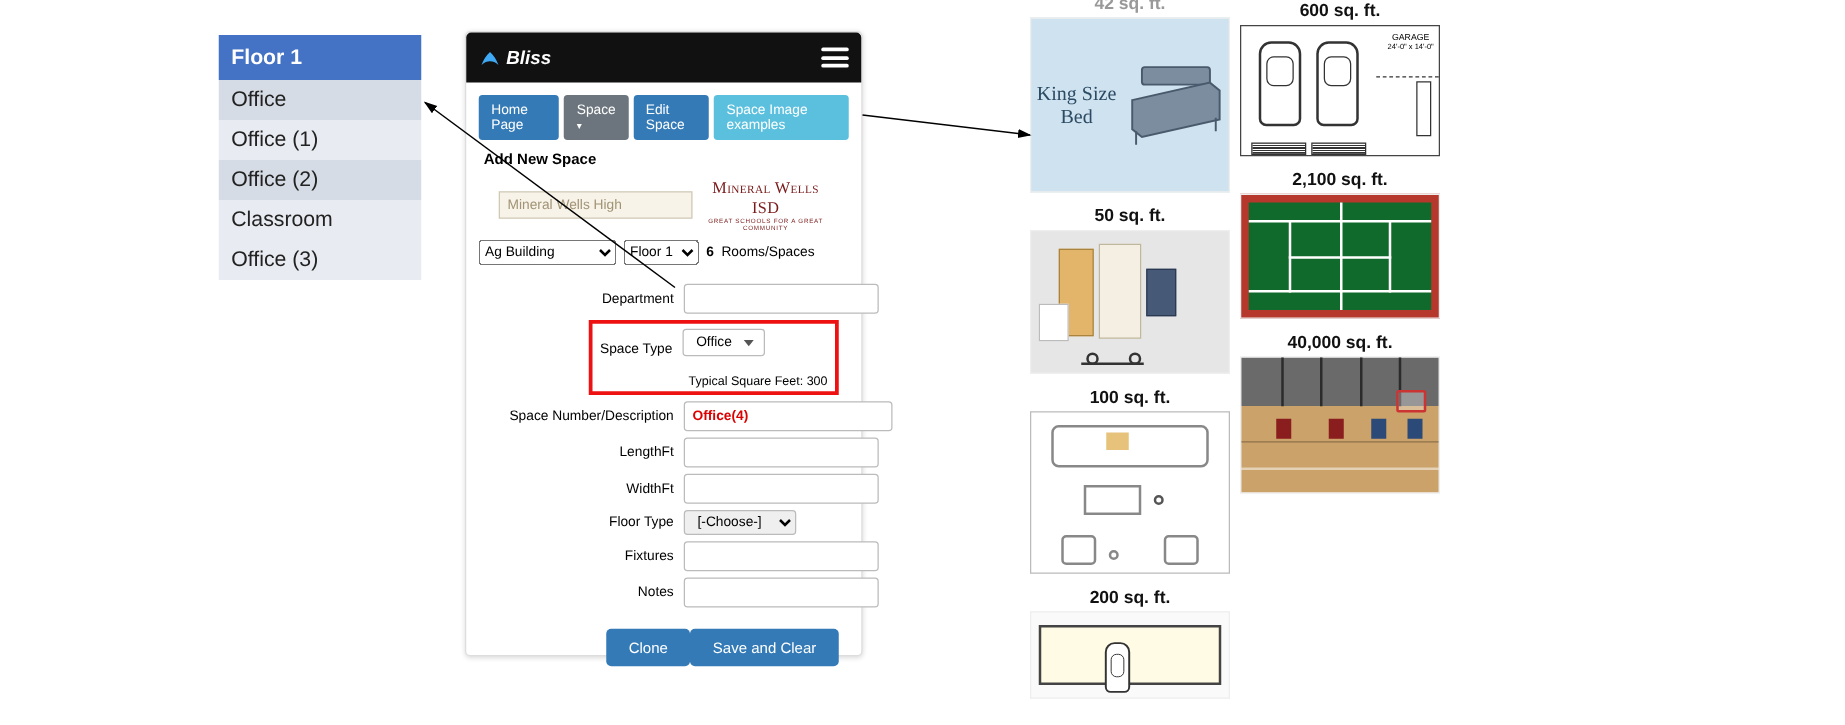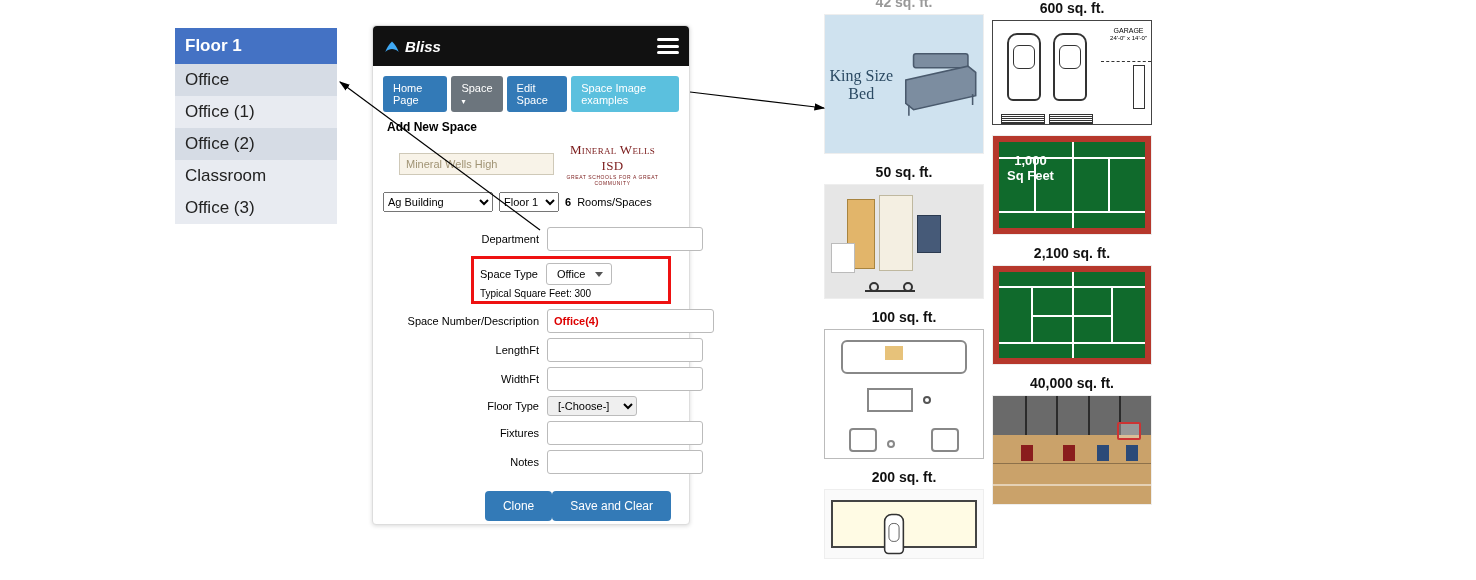--- a/index.html
+++ b/index.html
@@ -35,24 +35,24 @@
   .district-sub  { font-size:5px; color:#7a1a1a; letter-spacing:.6px; }
 
   .select-row { display:flex; align-items:center; gap:6px; padding:2px 10px 6px 10px; font-size:11px; }
   .mini-select { font-size:11px; height:20px; }
 
   .form { padding:4px 18px 10px 18px; }
   .form-row { display:flex; align-items:center; gap:6px; margin:5px 0; }
   .form-label { flex:0 0 150px; text-align:right; font-size:11px; padding-right:2px; }
   .form-input { flex:1; height:24px; border:1px solid #bbb; border-radius:3px; font-size:11px; padding:2px 6px; }
   .highlight-box { border:3px solid #e11; padding:4px 6px 2px 6px; margin-left:80px; width:200px; }
-  .sp-row { display:flex; align-items:center; gap:8px; font-size:11px; }
+  .sp-row { display:flex; align-items:flex-end; gap:8px; font-size:11px; }
   .sp-select { border:1px solid #bbb; border-radius:3px; background:#fff; padding:4px 8px 4px 10px; display:flex; align-items:center; gap:10px; cursor:pointer; }
   .sp-select .caret { width:0;height:0;border-left:4px solid transparent;border-right:4px solid transparent;border-top:5px solid #555; }
-  .typ { font-size:10px; margin-top:3px; }
+  .typ { text-align:right; font-size:10px; margin-top:15px; }
   .red-input input { color:#d00; font-weight:bold; }
 
   .buttons { display:flex; justify-content:flex-end; padding:12px 0; }
   .btn { background:#337ab7; color:#fff; font-size:12px; padding:8px 18px; border-radius:4px; cursor:pointer; }
 
   
   .ex-col { position:absolute; width:160px; }
   .ex1 { left:824px; top:0; }
   .ex2 { left:992px; top:0; }
   .ex-item { text-align:center; margin-bottom:10px; }
@@ -242,33 +242,20 @@
         <div class="car-shape" style="left:14px;top:12px"></div>
         <div class="car-shape" style="left:60px;top:12px"></div>
         <div class="garage-label">
           <div>GARAGE</div>
           <div style="font-size:6px">24'-0" x 14'-0"</div>
         </div>
         <div style="position:absolute;right:0;top:40px;width:50px;border-top:1px dashed #333"></div>
         <div style="position:absolute;right:6px;top:44px;width:12px;height:44px;border:1px solid #333;background:#fff"></div>
         <div class="gdoor" style="left:8px;width:44px"></div>
         <div class="gdoor" style="left:56px;width:44px"></div>
-      </div>
-    </div>
-    <div class="ex-item">
-      <div class="ex-img court" style="margin-top:4px">
-        <div class="court-in">
-          <div class="court-line" style="left:50%;top:0;bottom:0;width:2px"></div>
-          <div class="court-line" style="left:0;right:0;top:18%;height:2px"></div>
-          <div class="court-line" style="left:0;right:0;bottom:18%;height:2px"></div>
-          <div class="court-line" style="left:24%;top:18%;bottom:18%;width:2px"></div>
-          <div class="court-line" style="right:24%;top:18%;bottom:18%;width:2px"></div>
-        </div>
-        <div class="court-txt" style="white-space:pre-line">1,000
-Sq Feet</div>
       </div>
     </div>
     <div class="ex-item">
       <div class="ex-cap">2,100 sq. ft.</div>
       <div class="ex-img court">
         <div class="court-in">
           <div class="court-line" style="left:50%;top:0;bottom:0;width:2px"></div>
           <div class="court-line" style="left:0;right:0;top:16%;height:2px"></div>
           <div class="court-line" style="left:0;right:0;bottom:16%;height:2px"></div>
           <div class="court-line" style="left:22%;top:16%;bottom:16%;width:2px"></div>

